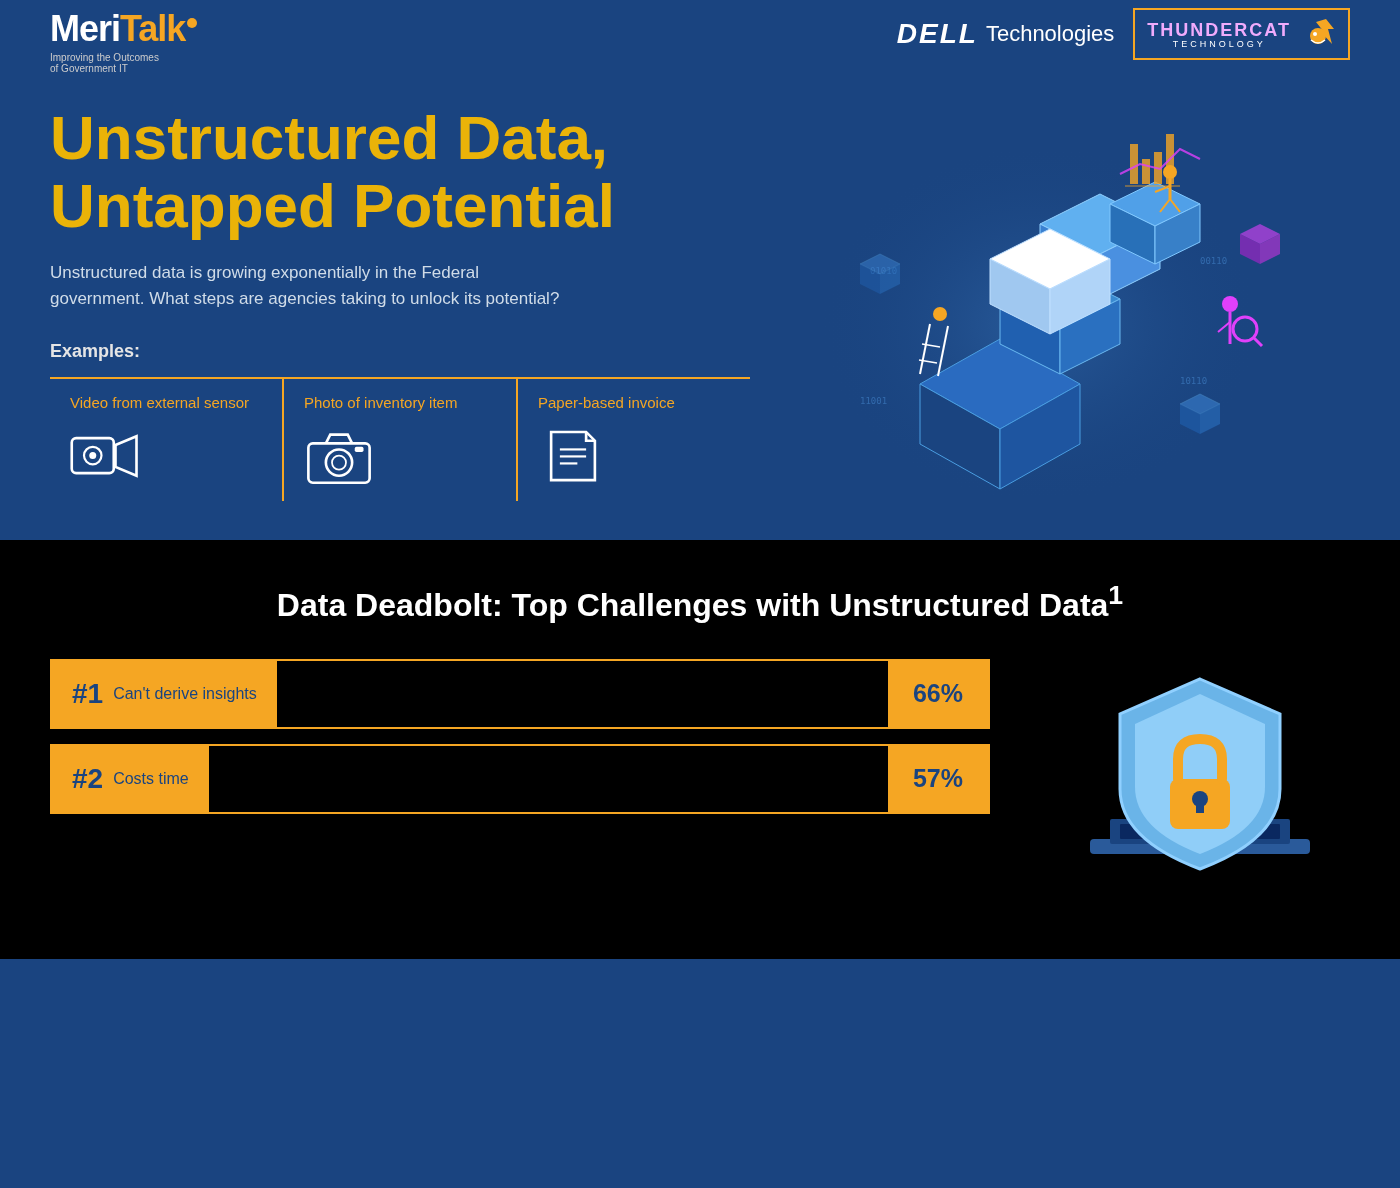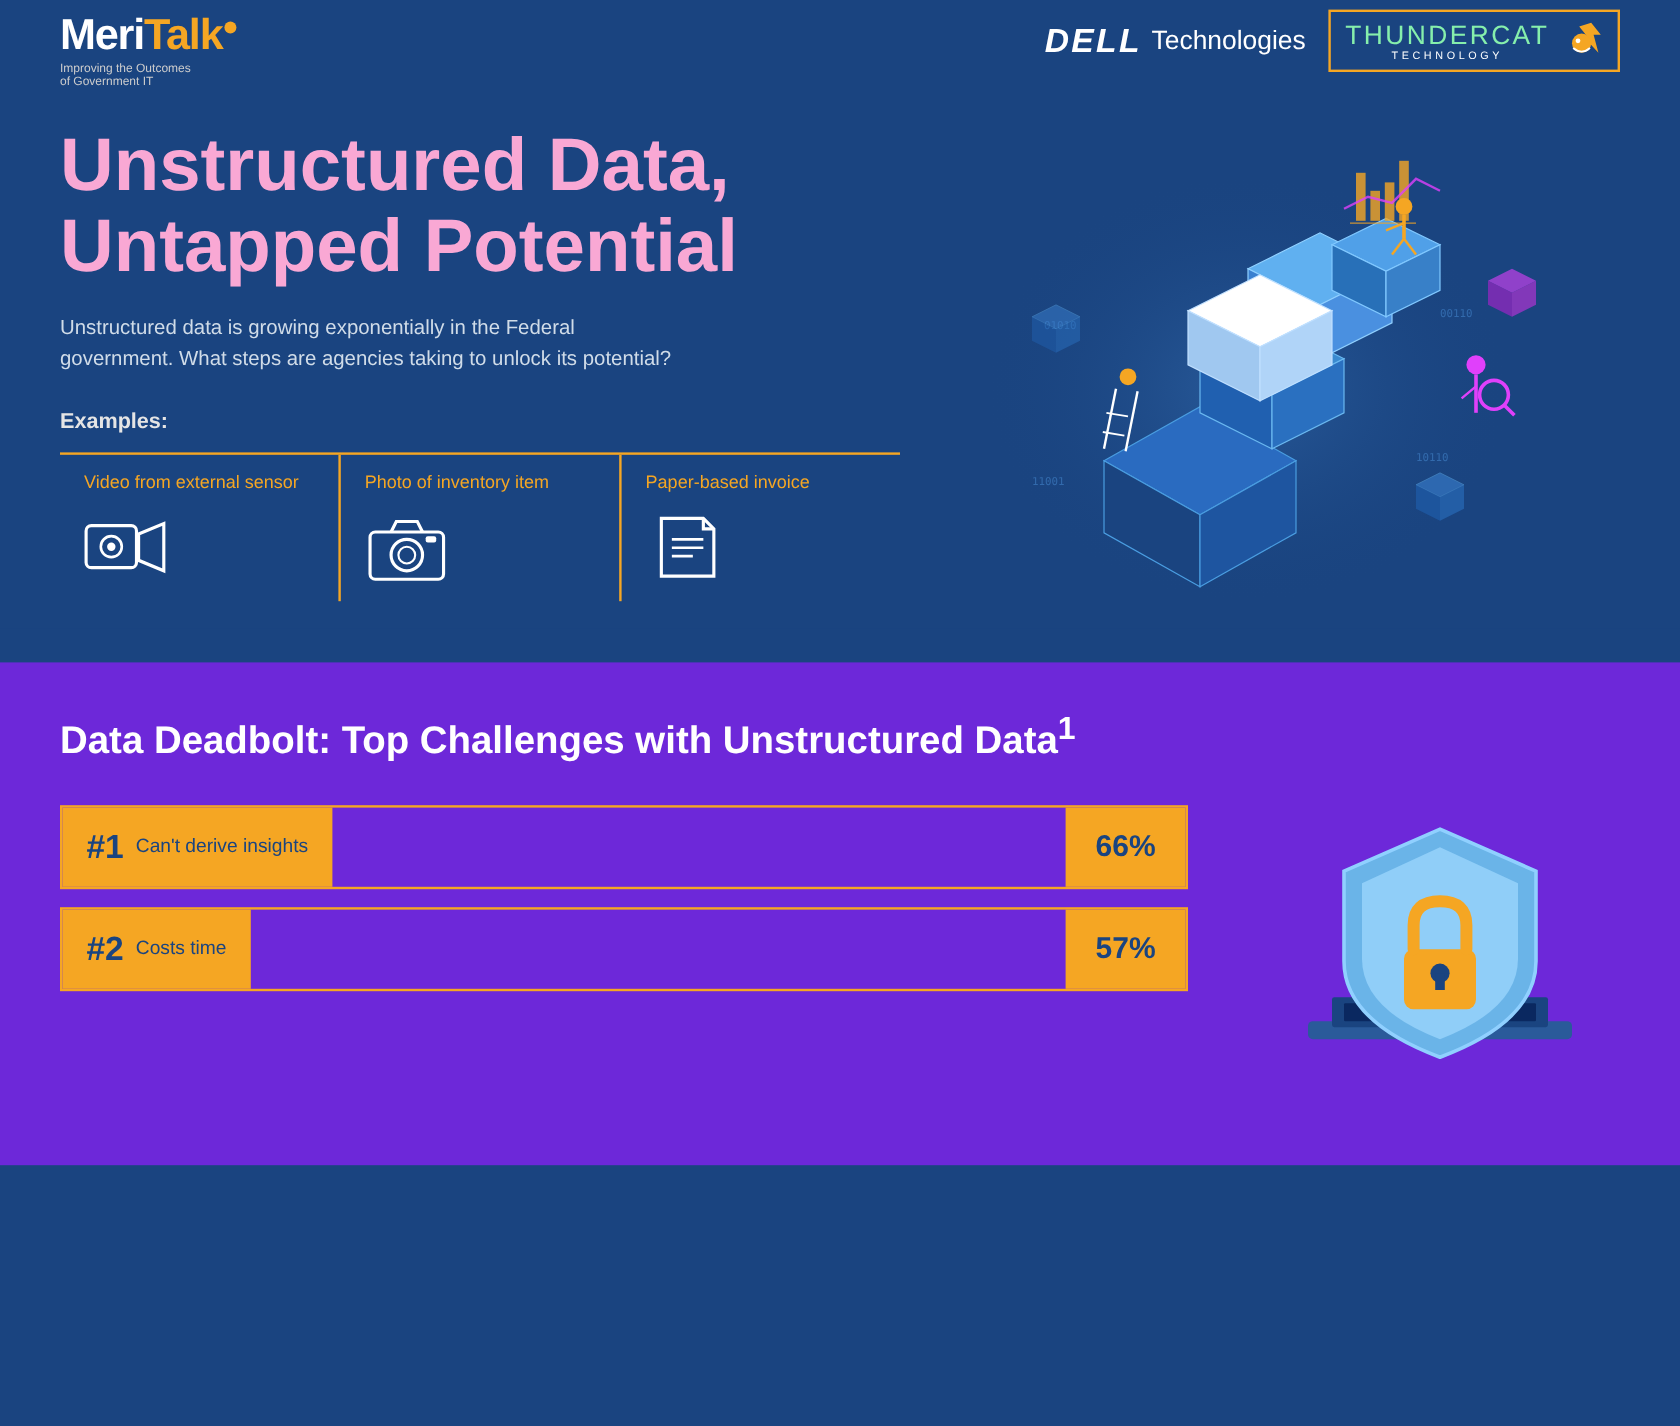--- a/index.html
+++ b/index.html
@@ -85,23 +85,23 @@
 
     .thundercat-logo {
       display: flex;
       align-items: center;
       gap: 5px;
       border: 2px solid #f5a623;
       padding: 4px 12px;
     }
 
     .thundercat-text {
-      font-size: 22px;
-      font-weight: 400;
-      color: #86efac;
+      font-size: 18px;
+      font-weight: 700;
+      color: #f0abfc;
       letter-spacing: 2px;
     }
 
     .thundercat-sub {
       font-size: 9px;
       color: white;
       letter-spacing: 3px;
       text-align: center;
       display: block;
       margin-top: -2px;
@@ -115,21 +115,21 @@
     }
 
     .hero-left {
       flex: 1;
       max-width: 700px;
     }
 
     .hero-title {
       font-size: 62px;
       font-weight: 900;
-      color: #f9a8d4;
+      color: #eab308;
       line-height: 1.1;
       margin-bottom: 20px;
     }
 
     .hero-subtitle {
       font-size: 17px;
       color: #d0dce8;
       line-height: 1.5;
       margin-bottom: 30px;
       max-width: 520px;
@@ -198,23 +198,24 @@
 
     
     .cube-illustration {
       width: 480px;
       height: 420px;
       position: relative;
     }
 
     
     .bottom-section {
-      background: #6d28d9;
+      background: #000000;
       padding: 40px 50px;
-      margin-top: 28px;
+      margin-top: 16px;
+      text-align: center;
     }
 
     .section-title {
       font-size: 32px;
       font-weight: 900;
       color: white;
       margin-bottom: 35px;
     }
 
     .bottom-content {

